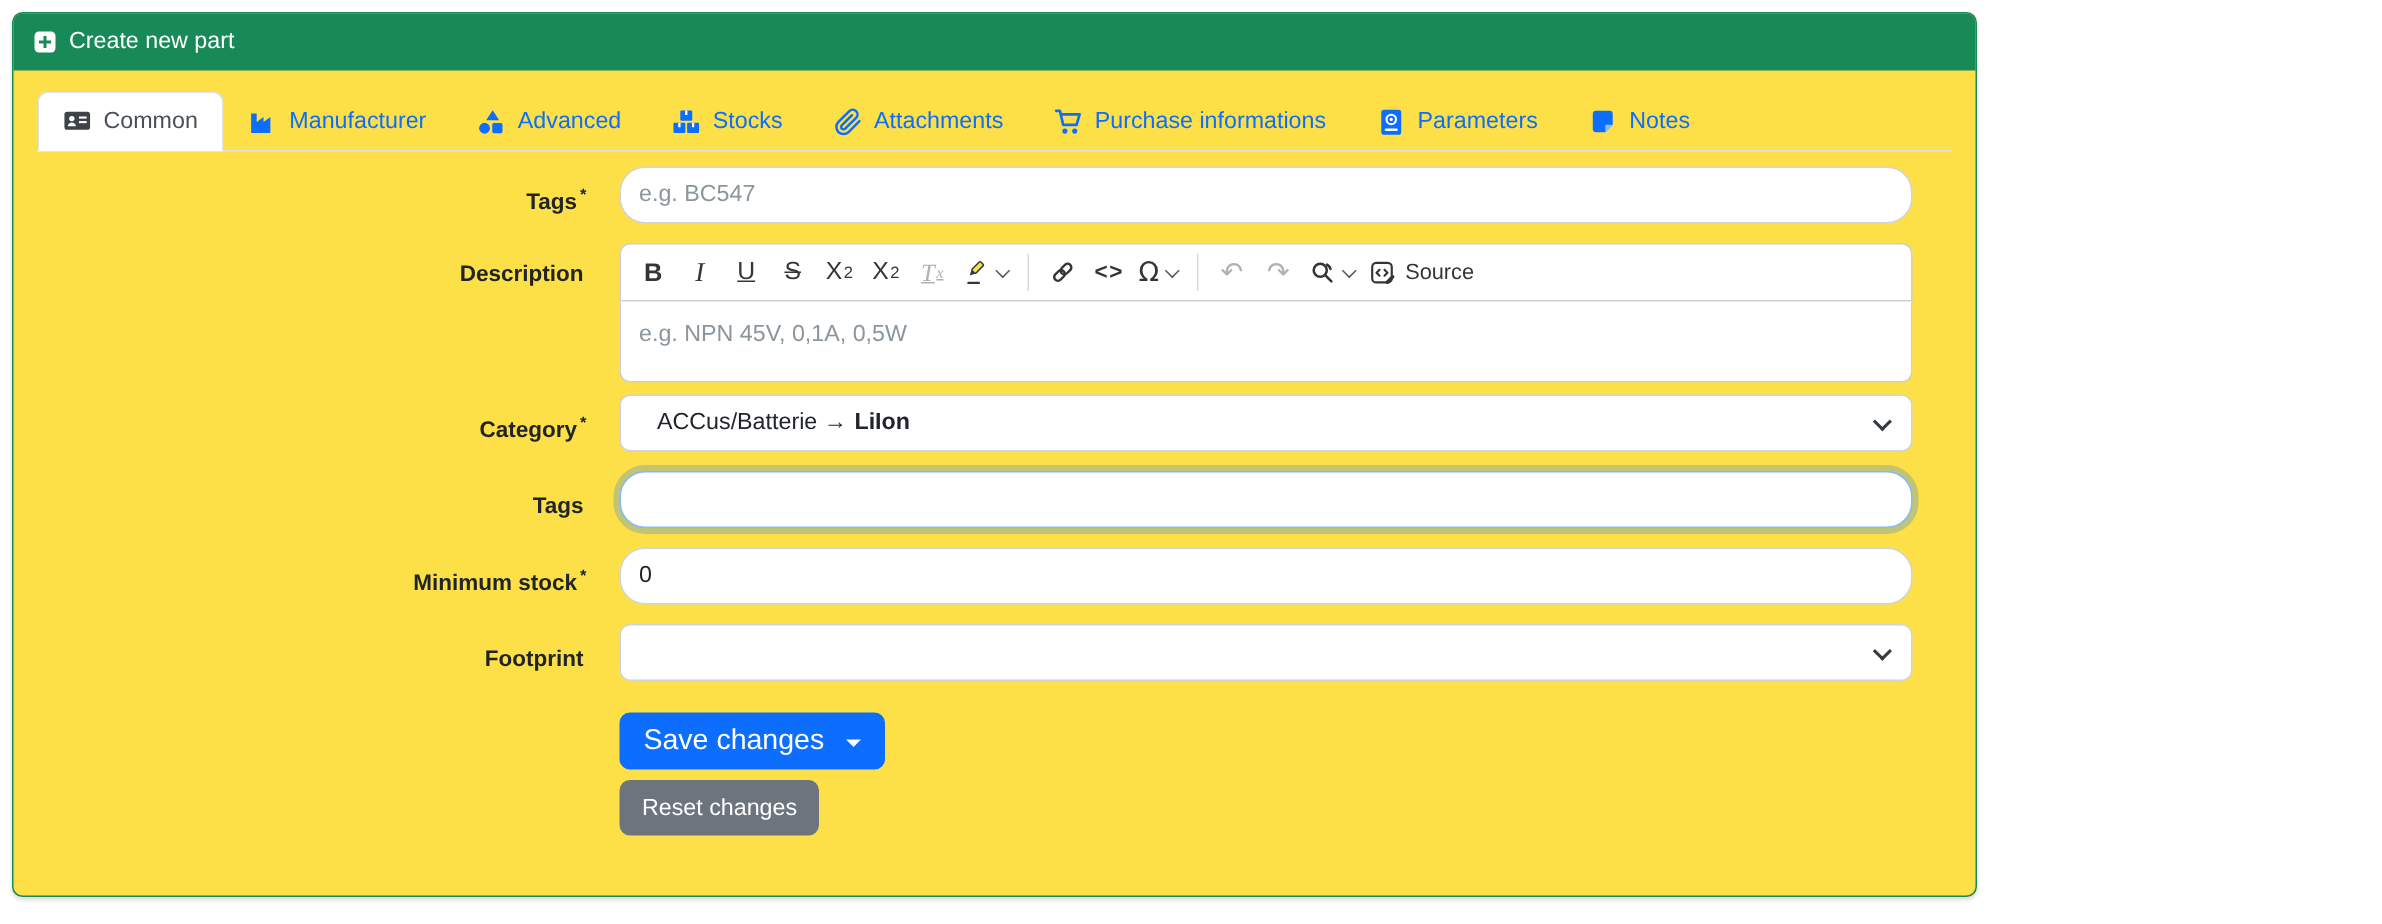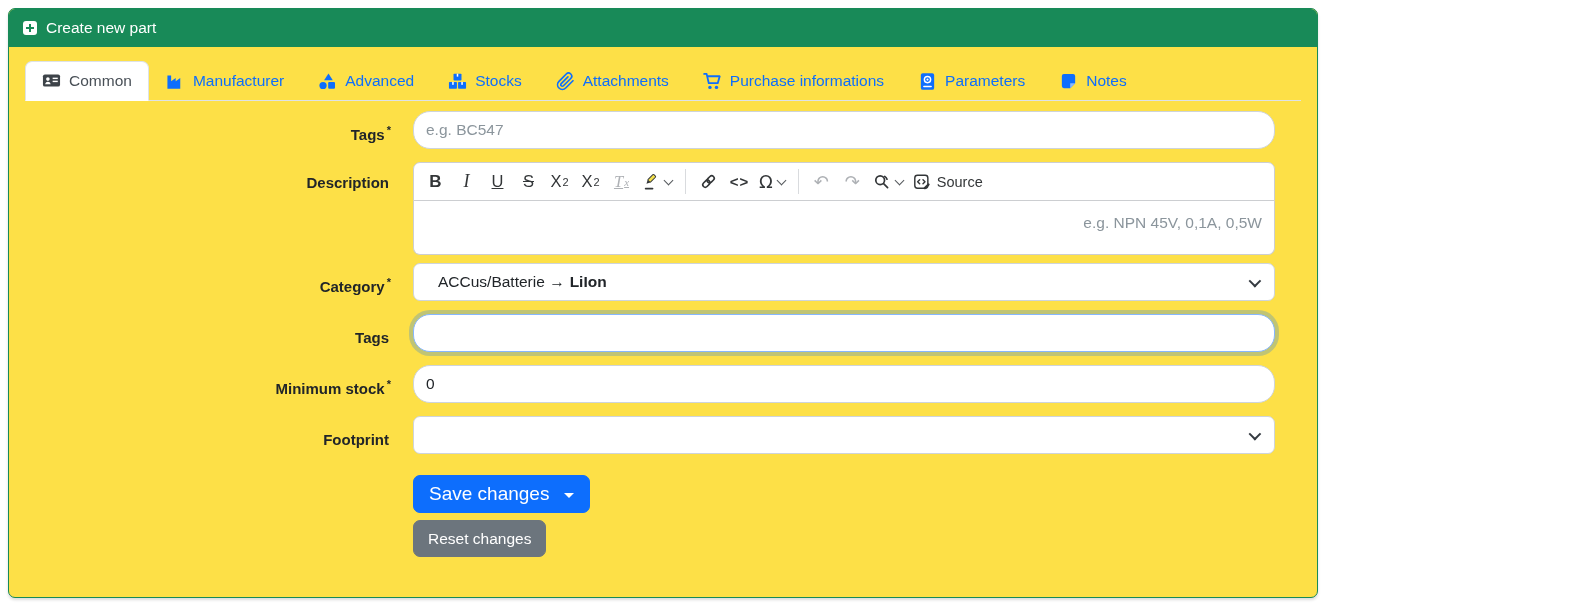--- a/index.html
+++ b/index.html
@@ -81,21 +81,21 @@
   .glyph-code { letter-spacing:1px; font-size:15px; font-weight:bold; }
   .glyph-omega { font-size:18px; font-family:"DejaVu Sans",sans-serif; }
   .glyph-arrow { font-size:18px; font-family:"DejaVu Sans",sans-serif; }
   .mini-chev {
     width:7px; height:7px; border-right:1.8px solid #55595d; border-bottom:1.8px solid #55595d;
     transform:rotate(45deg); margin:-3px 2px 0 5px; display:inline-block;
   }
   .src-label { font-size:14.5px; margin-left:6px; color:#333638; }
   .ed-content {
     height:54px; border:1px solid #ccced1; border-top:none; border-radius:0 0 7px 7px;
-    padding:13px 12px; font-size:15.5px; color:#8b959c; background:#fff;text-align:right;
+    padding:13px 12px; font-size:15.5px; color:#8b959c; background:#fff;
   }
 
   
   .btn-save {
     display:inline-flex; align-items:center; gap:15px; height:38px; padding:0 15px;
     background:#0d6efd; border:1px solid #0d6efd; border-radius:7px; color:#fff;
     font-size:19px; font-family:"Liberation Sans",sans-serif; cursor:pointer;
   }
   .caret-down { width:0; height:0; border-left:5px solid transparent; border-right:5px solid transparent; border-top:5px solid #fff; margin-top:2px; }
   .btn-reset {

